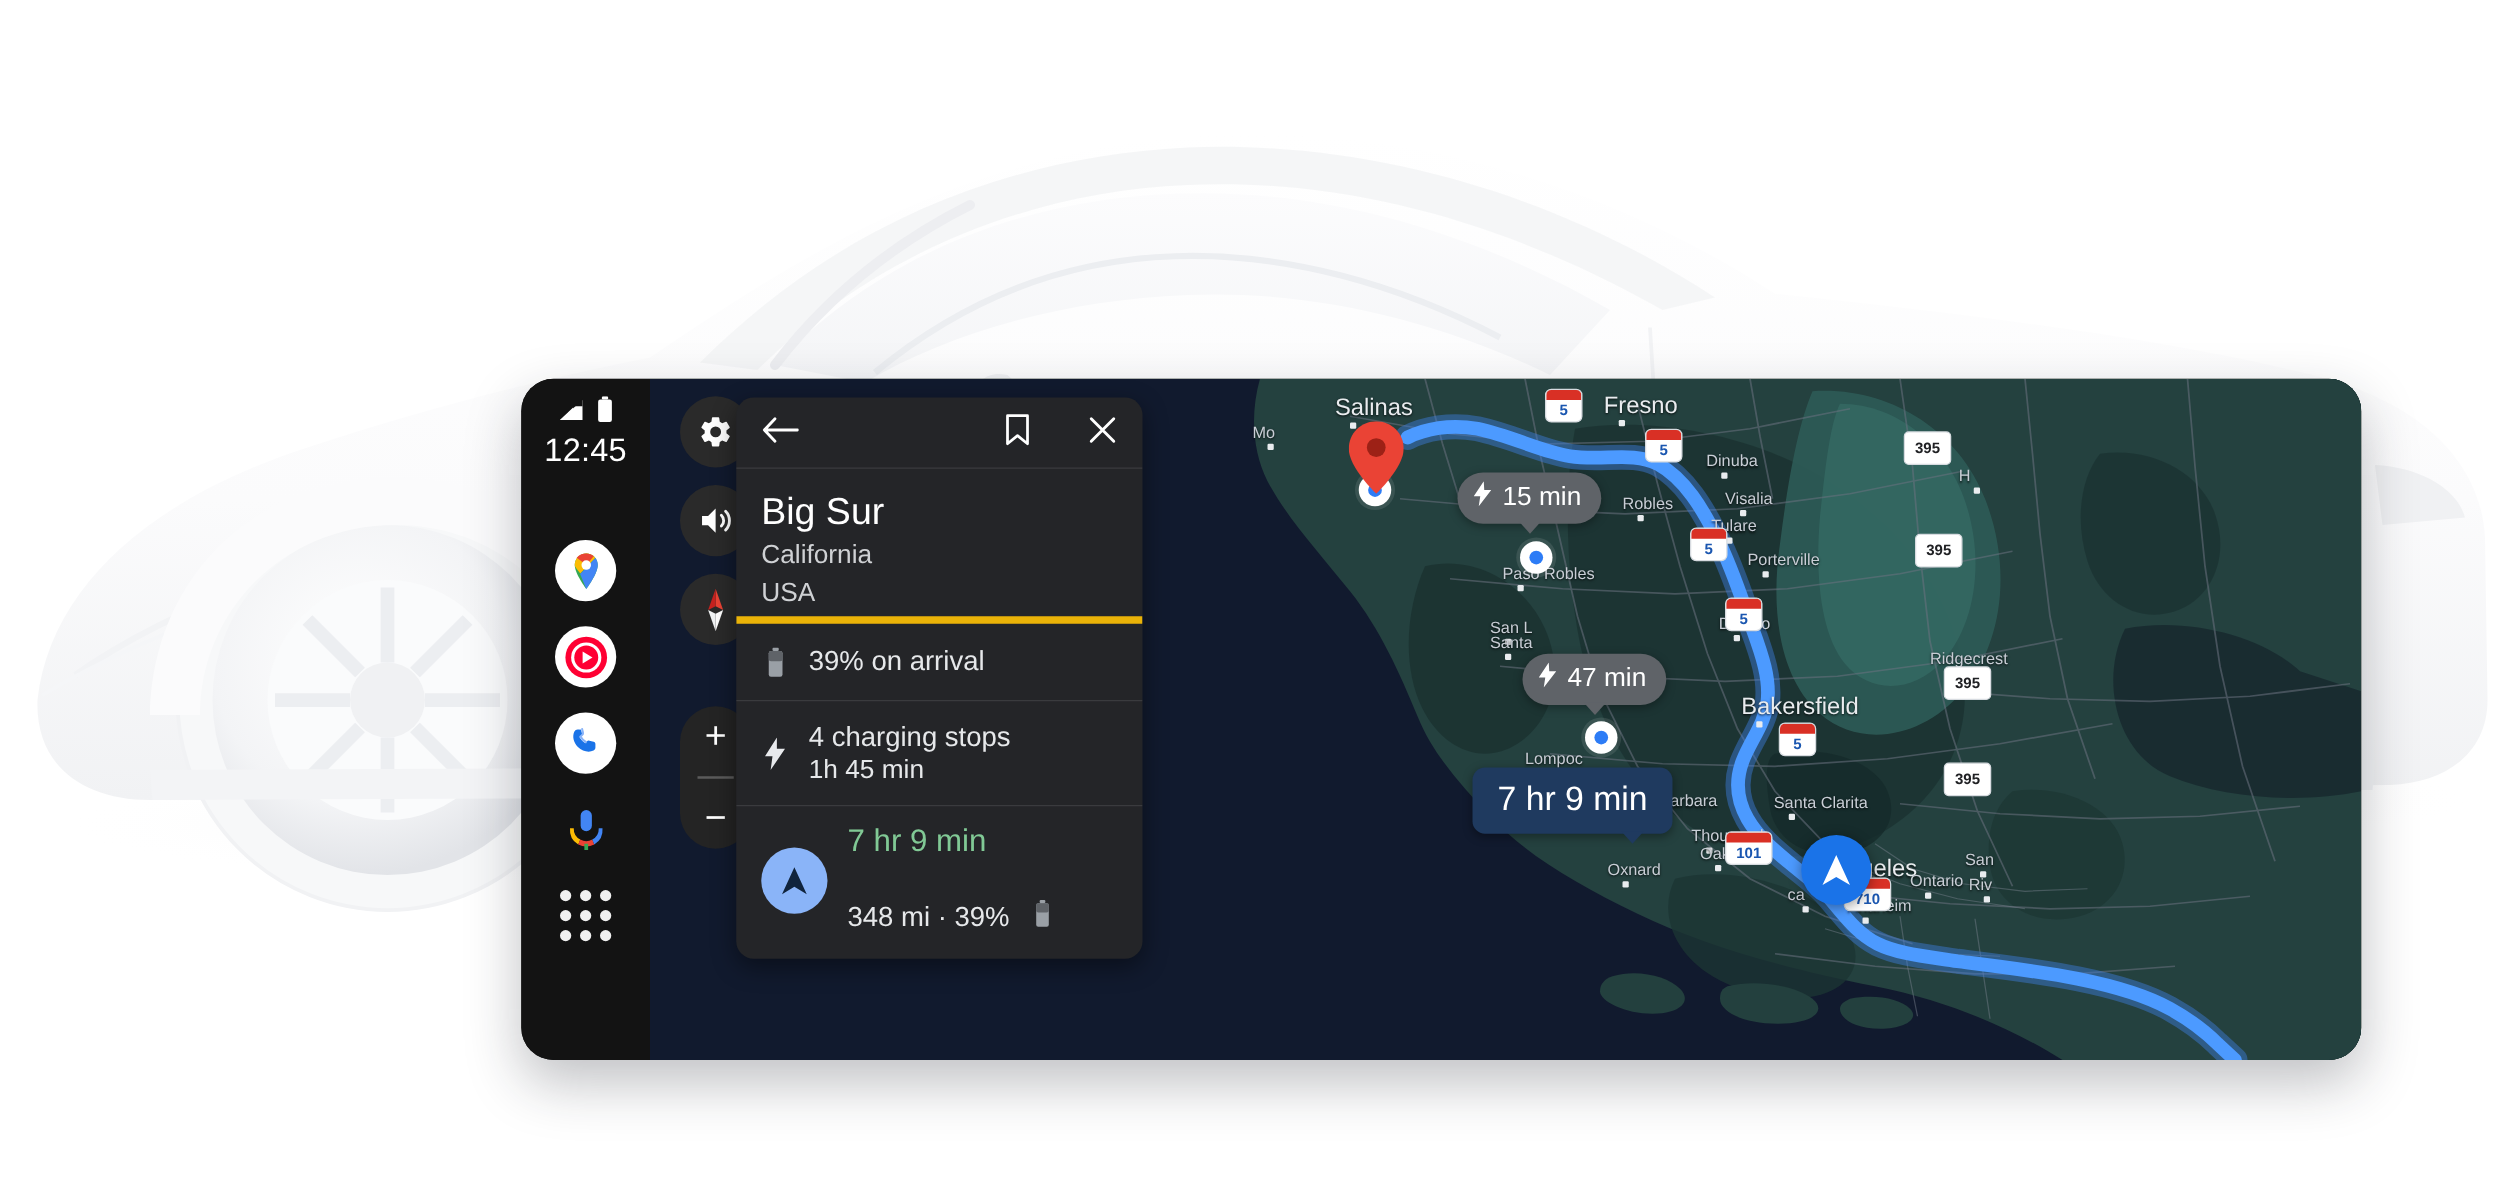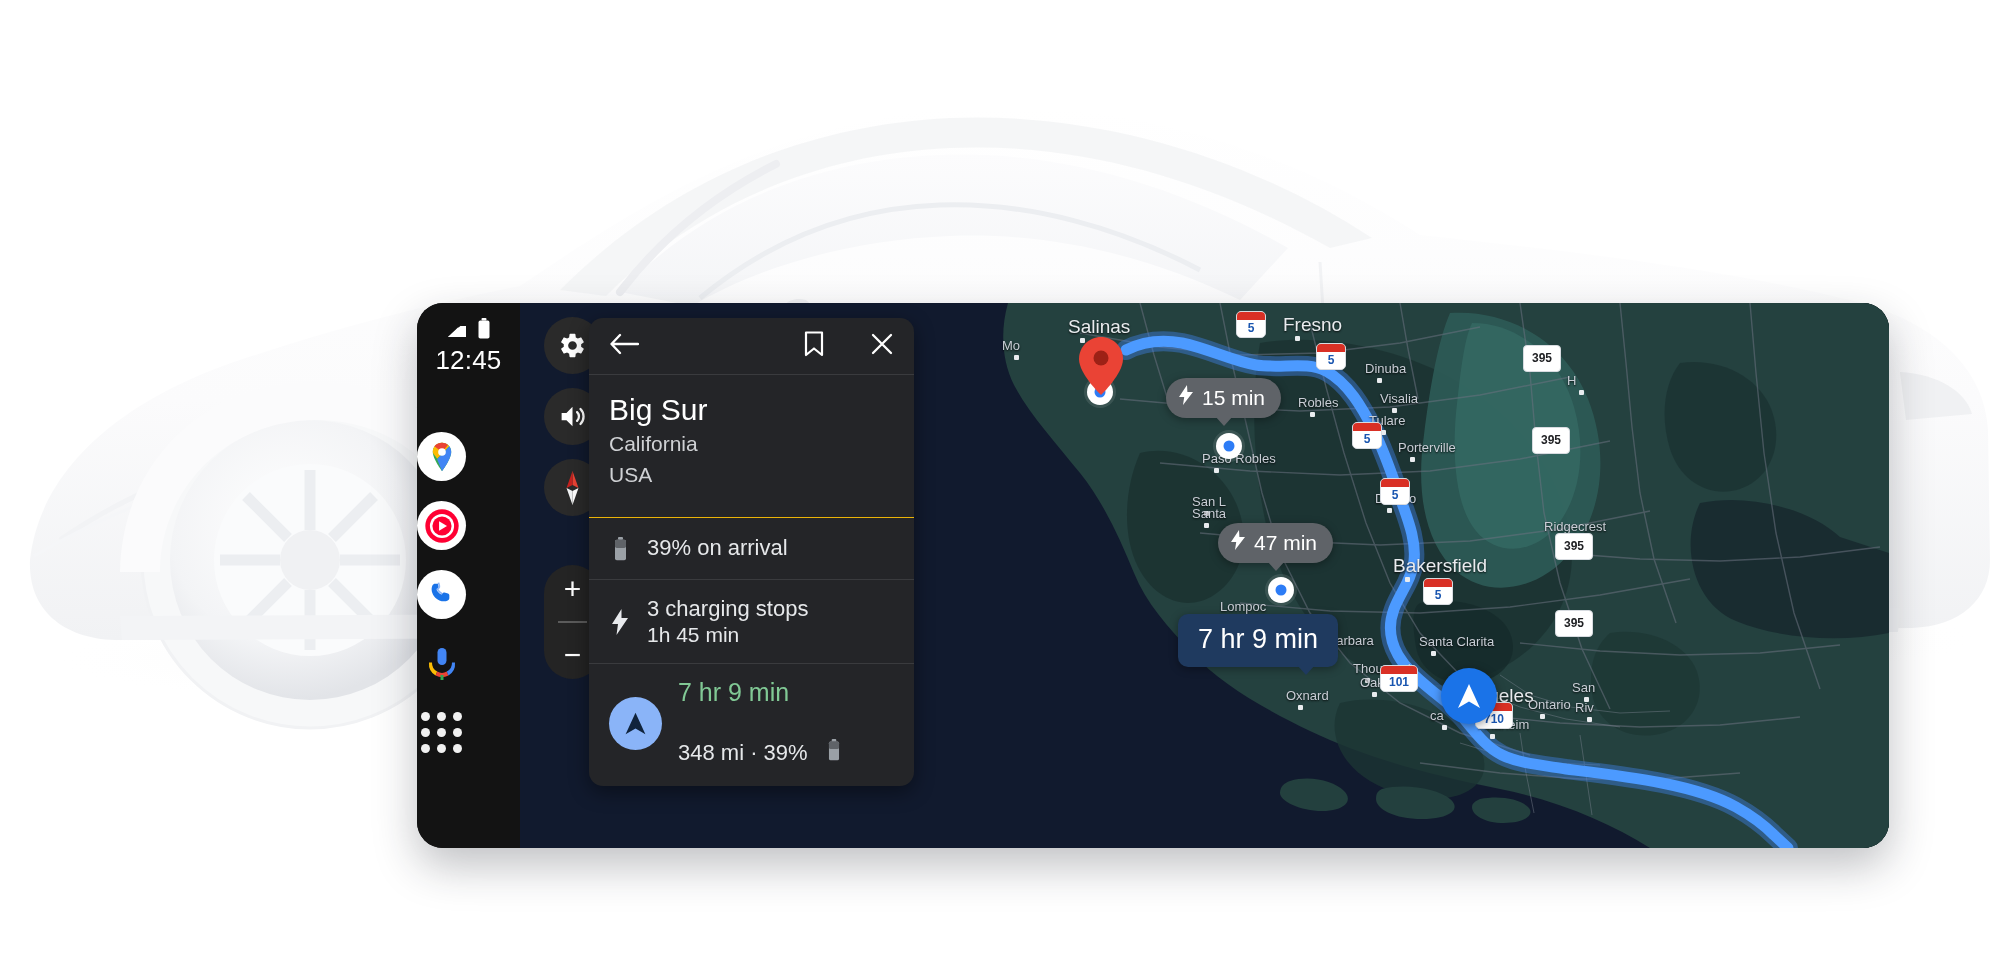--- a/index.html
+++ b/index.html
@@ -26,21 +26,21 @@
     box-shadow: 0 18px 44px rgba(30,34,44,0.28);
     display: flex;
   }
 
   
   .rail {
     width: 103px; height: 100%;
     background: #131313;
     position: relative;
     flex: 0 0 103px;
-    display: flex; flex-direction: column; align-items: flex-start;
+    display: flex; flex-direction: column; align-items: center;
   }
   .statusblock { margin-top: 18px; width: 100%; display:flex; flex-direction:column; align-items:center; }
   .statusicons { display: flex; gap: 7px; align-items: flex-end; height: 22px; }
   .clock { color: #fff; font-size: 26px; letter-spacing: .2px; margin-top: 2px; }
 
   .applist { margin-top: 56px; display: flex; flex-direction: column; align-items: center; gap: 20px; }
   .appicon { width: 49px; height: 49px; border-radius: 50%; display:flex; align-items:center; justify-content:center; background:#fff; }
   .plainicon { width: 49px; height: 49px; display:flex; align-items:center; justify-content:center; background:transparent; }
   .grid-dots { display: grid; grid-template-columns: repeat(3, 9px); grid-gap: 7px; }
   .grid-dots i { width: 9px; height: 9px; border-radius: 50%; background: #f1f1f1; display:block; }
@@ -63,21 +63,21 @@
     position: absolute; left: 69px; top: 15px;
     width: 325px;
     background: #242528;
     border-radius: 14px;
     z-index: 8;
     overflow: hidden;
     box-shadow: 0 6px 20px rgba(0,0,0,.42);
   }
   .card-head { height: 57px; display:flex; align-items:center; padding: 0 20px; gap: 12px; border-bottom: 1px solid #3a3b3e; }
   .head-spacer { flex: 1 1 auto; }
-  .card-body { padding: 18px 20px 28px 20px; border-bottom: 1px solid #eab308; }
+  .card-body { padding: 18px 20px 4px 20px; border-bottom: 6px solid #eab308; }
   .place-title { color: #fff; font-size: 30px; line-height: 1.12; font-weight: 400; }
   .place-sub { color: #cfd1d4; font-size: 21px; line-height: 1.35; margin-top: 3px; }
   .row { display:flex; align-items:center; gap: 16px; padding: 16px 20px; border-bottom: 1px solid #3a3b3e; min-height: 62px; }
   .row-icon { width: 22px; display:flex; justify-content:center; align-items:center; flex: 0 0 22px; }
   .row-text { color: #e6e8ea; font-size: 22px; line-height: 1.22; }
   .row-sub { color: #e6e8ea; font-size: 21px; }
   .cta { display:flex; align-items:center; gap: 16px; padding: 14px 20px 18px 20px; }
   .navcircle { width: 53px; height: 53px; border-radius: 50%; background: #8ab4f8; display:flex; align-items:center; justify-content:center; flex:0 0 53px; }
   .eta { color: #81c995; font-size: 25px; line-height: 1.15; }
   .dist { color: #e6e8ea; font-size: 22px; line-height: 1.3; display:flex; align-items:center; gap:20px;margin-top:32px; }
@@ -581,21 +581,21 @@
           <span class="row-text">39% on arrival</span>
         </div>
 
         <div class="row">
           <span class="row-icon">
             <svg width="16" height="26" viewBox="0 0 16 26">
                 <path d="M9.5 0 L0 15 L6 15 L4.5 26 L16 9 L9.5 9 Z" fill="#e8eaed"></path>
               </svg>
           </span>
           <span>
-            <div class="row-text">3 charging stops</div>
+            <div class="row-text">4 charging stops</div>
             <div class="row-sub">1h 45 min</div>
           </span>
         </div>
 
         <div class="cta">
           <span class="navcircle">
             <svg width="27" height="27" viewBox="0 0 30 30">
               <path d="M15 3 L26 27 L15 20.5 L4 27 Z" fill="#10243d"></path>
             </svg>
           </span>

